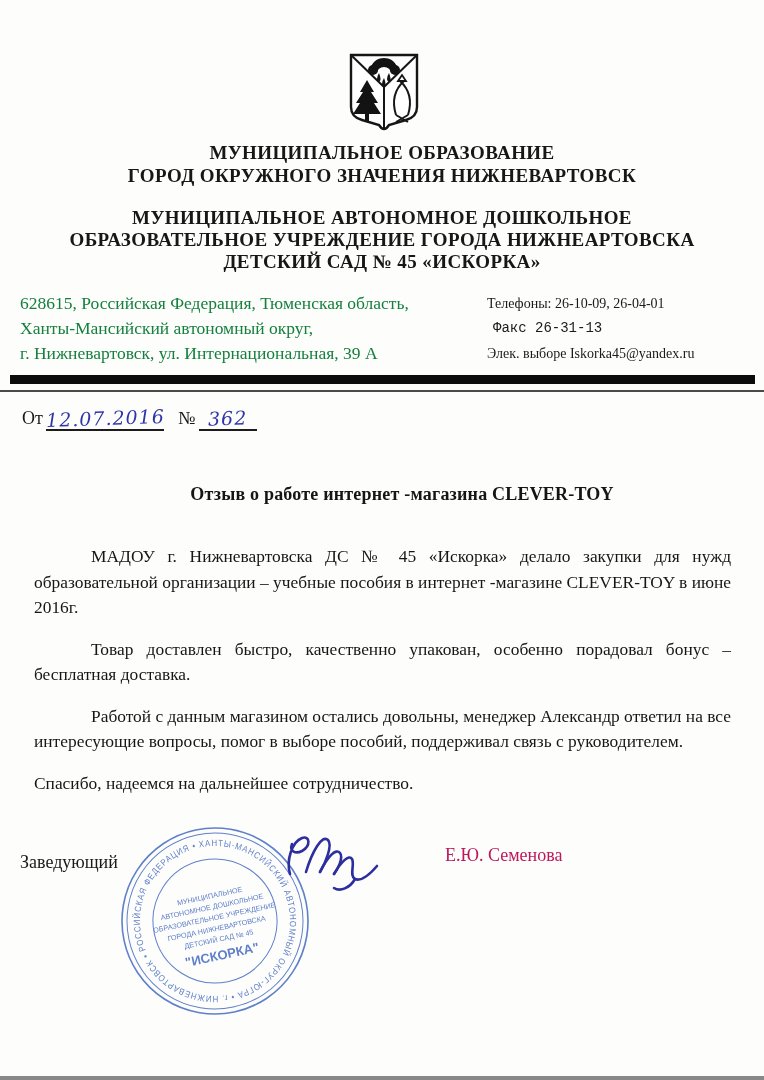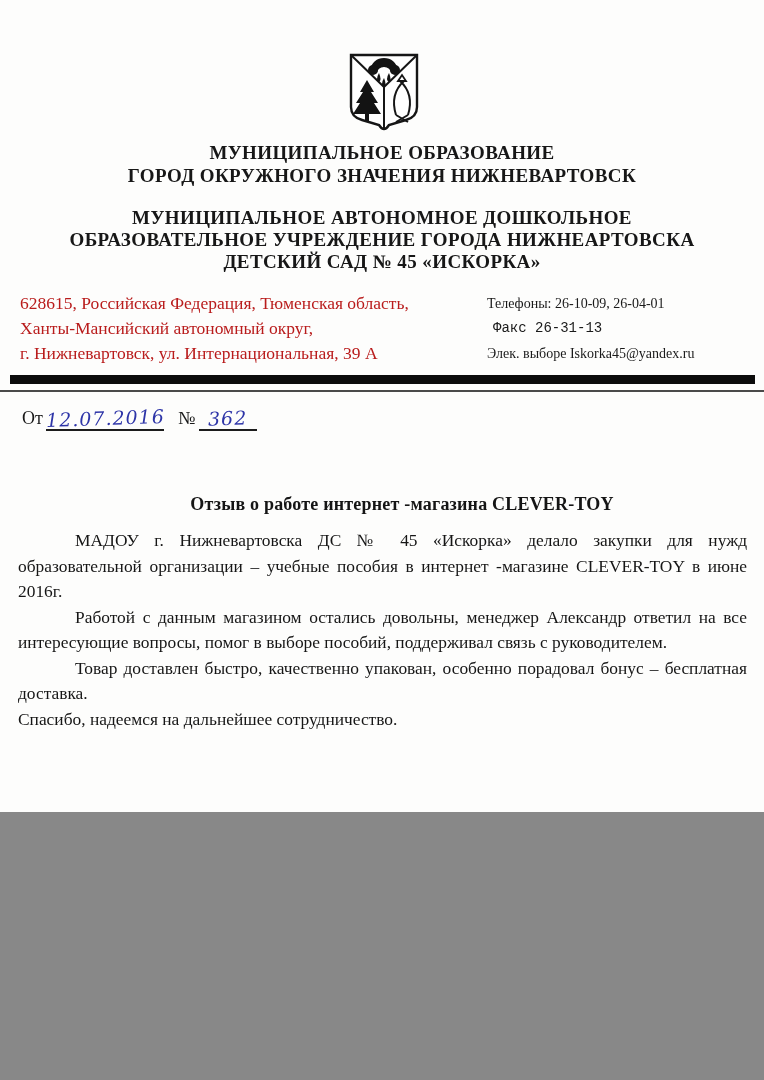--- a/index.html
+++ b/index.html
@@ -1,36 +1,36 @@
 <!DOCTYPE html>
 <html lang="ru"><head>
 <meta charset="utf-8">
 <style>
   html,body{margin:0;padding:0;background:#888;}
   .page{
     position:relative;
-    width:764px;height:812px;
+    width:764px;height:1076px;
     margin:0 auto;
     background:#fdfdfc;
     font-family:"Liberation Serif","DejaVu Serif",serif;
     color:#111;
     overflow:hidden;
   }
   .abs{position:absolute;}
   
   .hdr{
     left:0;right:0;text-align:center;
     font-weight:bold;font-size:19px;line-height:23px;
     letter-spacing:.4px;color:#171717;
   }
   .hdr-top{top:141px;}
   .hdr-org{top:207px;line-height:22px;}
   .addr{
     top:291px;left:20px;width:460px;
-    font-size:17.5px;line-height:25px;color:#b91c1c;
+    font-size:17.5px;line-height:25px;color:#15803d;
   }
   .contacts{
     top:291px;left:487px;width:270px;
     font-size:14px;line-height:25px;color:#1a1a1a;
   }
   .contacts .fax{padding-left:6px;font-family:Liberation Mono, monospace;}
   .rule-thick{top:375px;left:10px;width:745px;height:9px;background:#0c0c0c;}
   .rule-thin{top:390px;left:0;width:764px;height:2px;background:#4a4a4a;}
   
   .refline{top:406px;left:22px;font-size:18px;color:#191919;white-space:nowrap;}
@@ -42,28 +42,28 @@
     font-style:italic;
     color:#2e35a8;
     font-size:19px;
     display:inline-block;
     transform:rotate(-2deg) translateY(1px);
     letter-spacing:1px;
   }
   .no-label{margin-left:14px;}
   
   .title{
-    top:494px;left:0;right:0;text-align:center;
+    top:484px;left:0;right:0;text-align:center;
     font-weight:bold;font-size:18px;color:#151515;letter-spacing:.2px;padding-left:40px;
   }
   .bodytext{
     top:528px;left:18px;width:729px;
     font-size:17.4px;line-height:25.5px;text-align:justify;color:#161616;
   }
-  .bodytext p{margin:0;text-indent:57px;}
+  .bodytext p{margin:16px;text-indent:57px;}
   .bodytext p.closing{text-indent:0;text-align:left;}
   
   .sig-pos{top:845px;left:20px;font-size:18px;color:#1a1a1a;margin-top:7px;}
   .sig-name{top:845px;left:445px;font-size:18px;color:#be185d;}
   .stamp{left:118px;top:824px;transform:rotate(-12deg);opacity:.88;}
   .stamp text{font-family:"Liberation Sans","DejaVu Sans",sans-serif;}
   .signature-ink{left:276px;top:826px;}
   .emblem{left:346px;top:52px;}
 </style>
 </head>
@@ -117,22 +117,22 @@
   <div class="abs rule-thin"></div>
 
   <div class="abs refline">
     <span>От</span><span class="slot slot-date"><span class="hw">12.07.2016</span></span><span class="no-label">№</span><span class="slot slot-no"><span class="hw">362</span></span>
   </div>
 
   <div class="abs title">Отзыв о работе интернет -магазина CLEVER-TOY</div>
 
   <div class="abs bodytext">
     <p>МАДОУ г. Нижневартовска ДС № 45 «Искорка» делало закупки для нужд образовательной организации – учебные пособия в интернет -магазине CLEVER-TOY в июне 2016г.</p>
+    <p>Товар доставлен быстро, качественно упакован, особенно порадовал бонус – бесплатная доставка.</p>
     <p>Работой с данным магазином остались довольны, менеджер Александр ответил на все интересующие вопросы, помог в выборе пособий, поддерживал связь с руководителем.</p>
-    <p>Товар доставлен быстро, качественно упакован, особенно порадовал бонус – бесплатная доставка.</p>
     <p class="closing">Спасибо, надеемся на дальнейшее сотрудничество.</p>
   </div>
 
   <div class="abs sig-pos">Заведующий</div>
   <div class="abs sig-name">Е.Ю. Семенова</div>
 
   <svg class="abs stamp" width="194" height="194" viewBox="0 0 194 194">
     <g stroke="#4a6fc4" fill="none">
       <circle cx="97" cy="97" r="93" stroke-width="1.6"></circle>
       <circle cx="97" cy="97" r="88" stroke-width="1"></circle>

